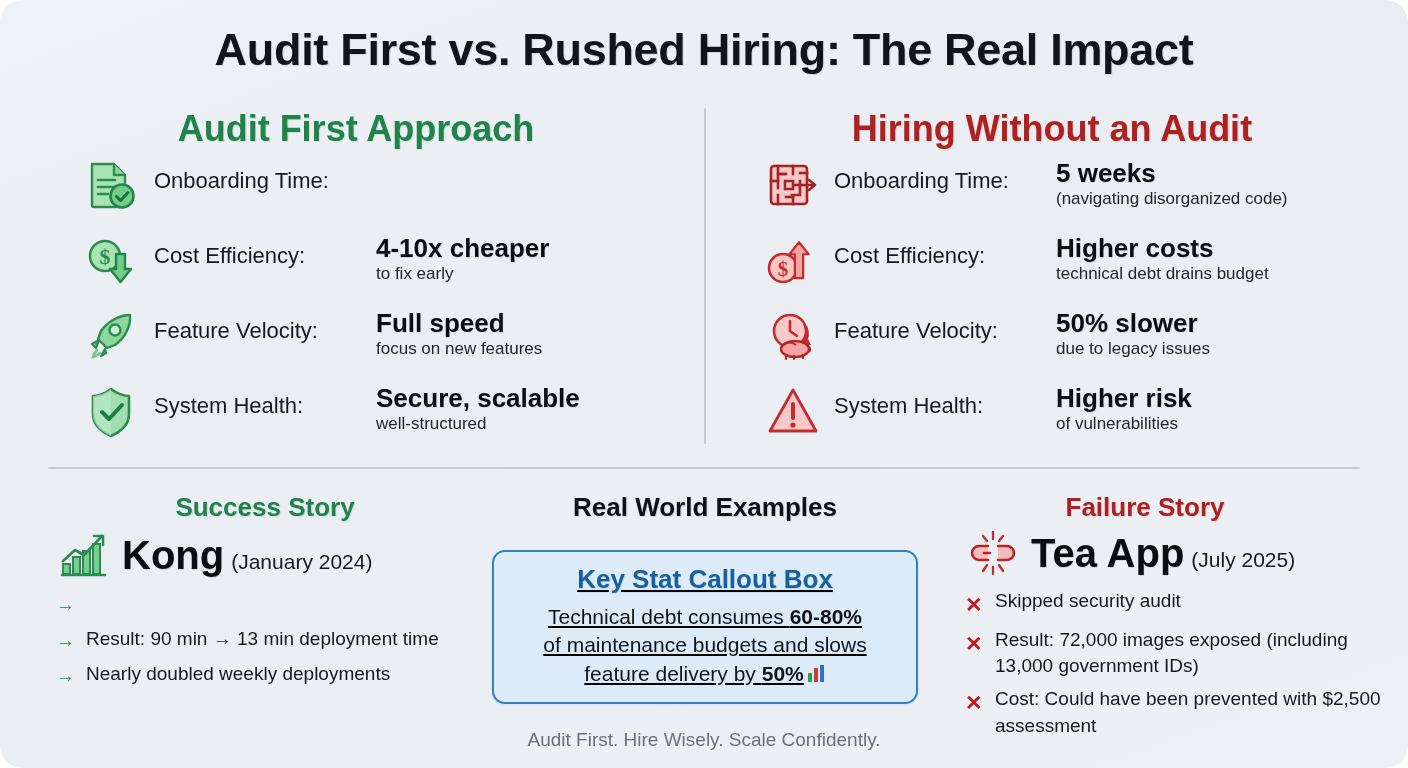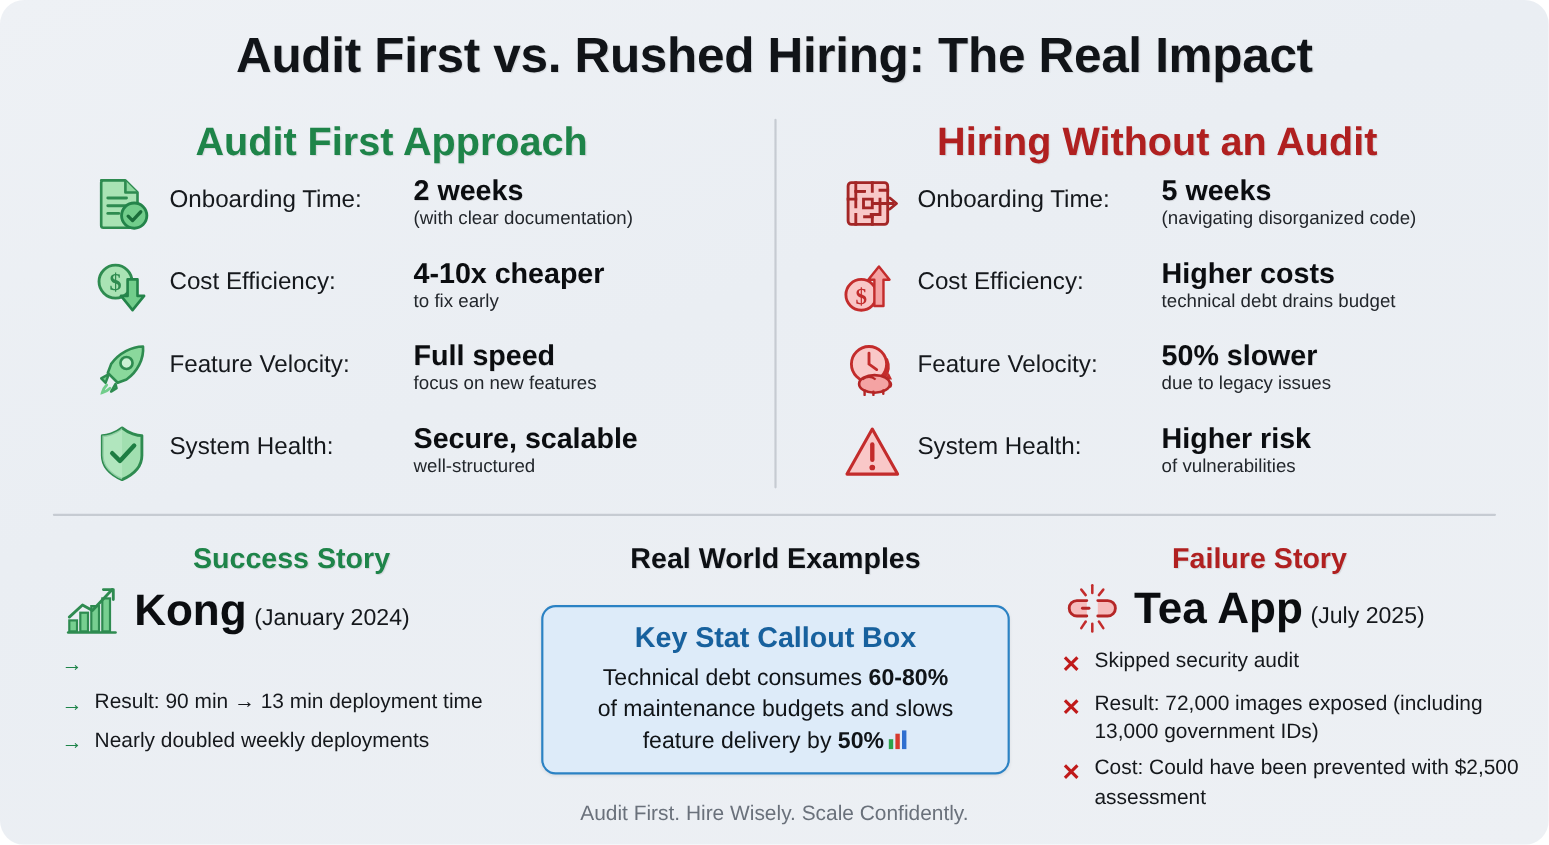--- a/index.html
+++ b/index.html
@@ -177,20 +177,21 @@
     top: 550px;
     width: 426px;
     height: 154px;
     box-sizing: border-box;
     background: #ddebf9;
     border: 2px solid #2b82c4;
     border-radius: 13px;
     text-align: center;
     padding-top: 12px;
     box-shadow: 0 1px 3px rgba(0,0,0,0.08);
+    text-decoration: underline;
   }
   .callout-title {
     font-size: 26px;
     font-weight: bold;
     color: #17619e;
     margin-bottom: 8px;
     text-shadow: 0.5px 0.5px 0.5px rgba(0,0,0,0.10);
   }
   .callout-body {
     font-size: 21px;
@@ -240,24 +241,20 @@
           <g stroke="#2e8b50" stroke-width="2.6" stroke-linecap="round">
             <line x1="14" y1="21" x2="31" y2="21"></line>
             <line x1="14" y1="28" x2="31" y2="28"></line>
             <line x1="14" y1="35" x2="24" y2="35"></line>
           </g>
           <circle cx="38" cy="37" r="11.5" fill="#72cd8b" stroke="#24844a" stroke-width="2.6"></circle>
           <path d="M32.5 37.5 l4 4 l7.5 -8" fill="none" stroke="#1a6e3a" stroke-width="3" stroke-linecap="round" stroke-linejoin="round"></path>
         </svg>
       </div>
       <div class="metric-label">Onboarding Time:</div>
-      <div class="metric-value-wrap">
-        <div class="metric-value">2 weeks</div>
-        <div class="metric-sub">(with clear documentation)</div>
-      </div>
     </div>
 
     <div class="metric-row">
       <div class="metric-icon">
         <svg width="54" height="54" viewBox="0 0 54 54">
           <circle cx="21" cy="22" r="15" fill="#a9e3b4" stroke="#2e8b50" stroke-width="2.6"></circle>
           <text x="21" y="30" font-family="Liberation Serif, serif" font-size="22" font-weight="bold" fill="#2e8b50" text-anchor="middle">$</text>
           <path d="M32 20 h9 v15 h6 l-10.5 13 l-10.5 -13 h6 z" fill="#72cd8b" stroke="#24844a" stroke-width="2.4" stroke-linejoin="round"></path>
         </svg>
       </div>

